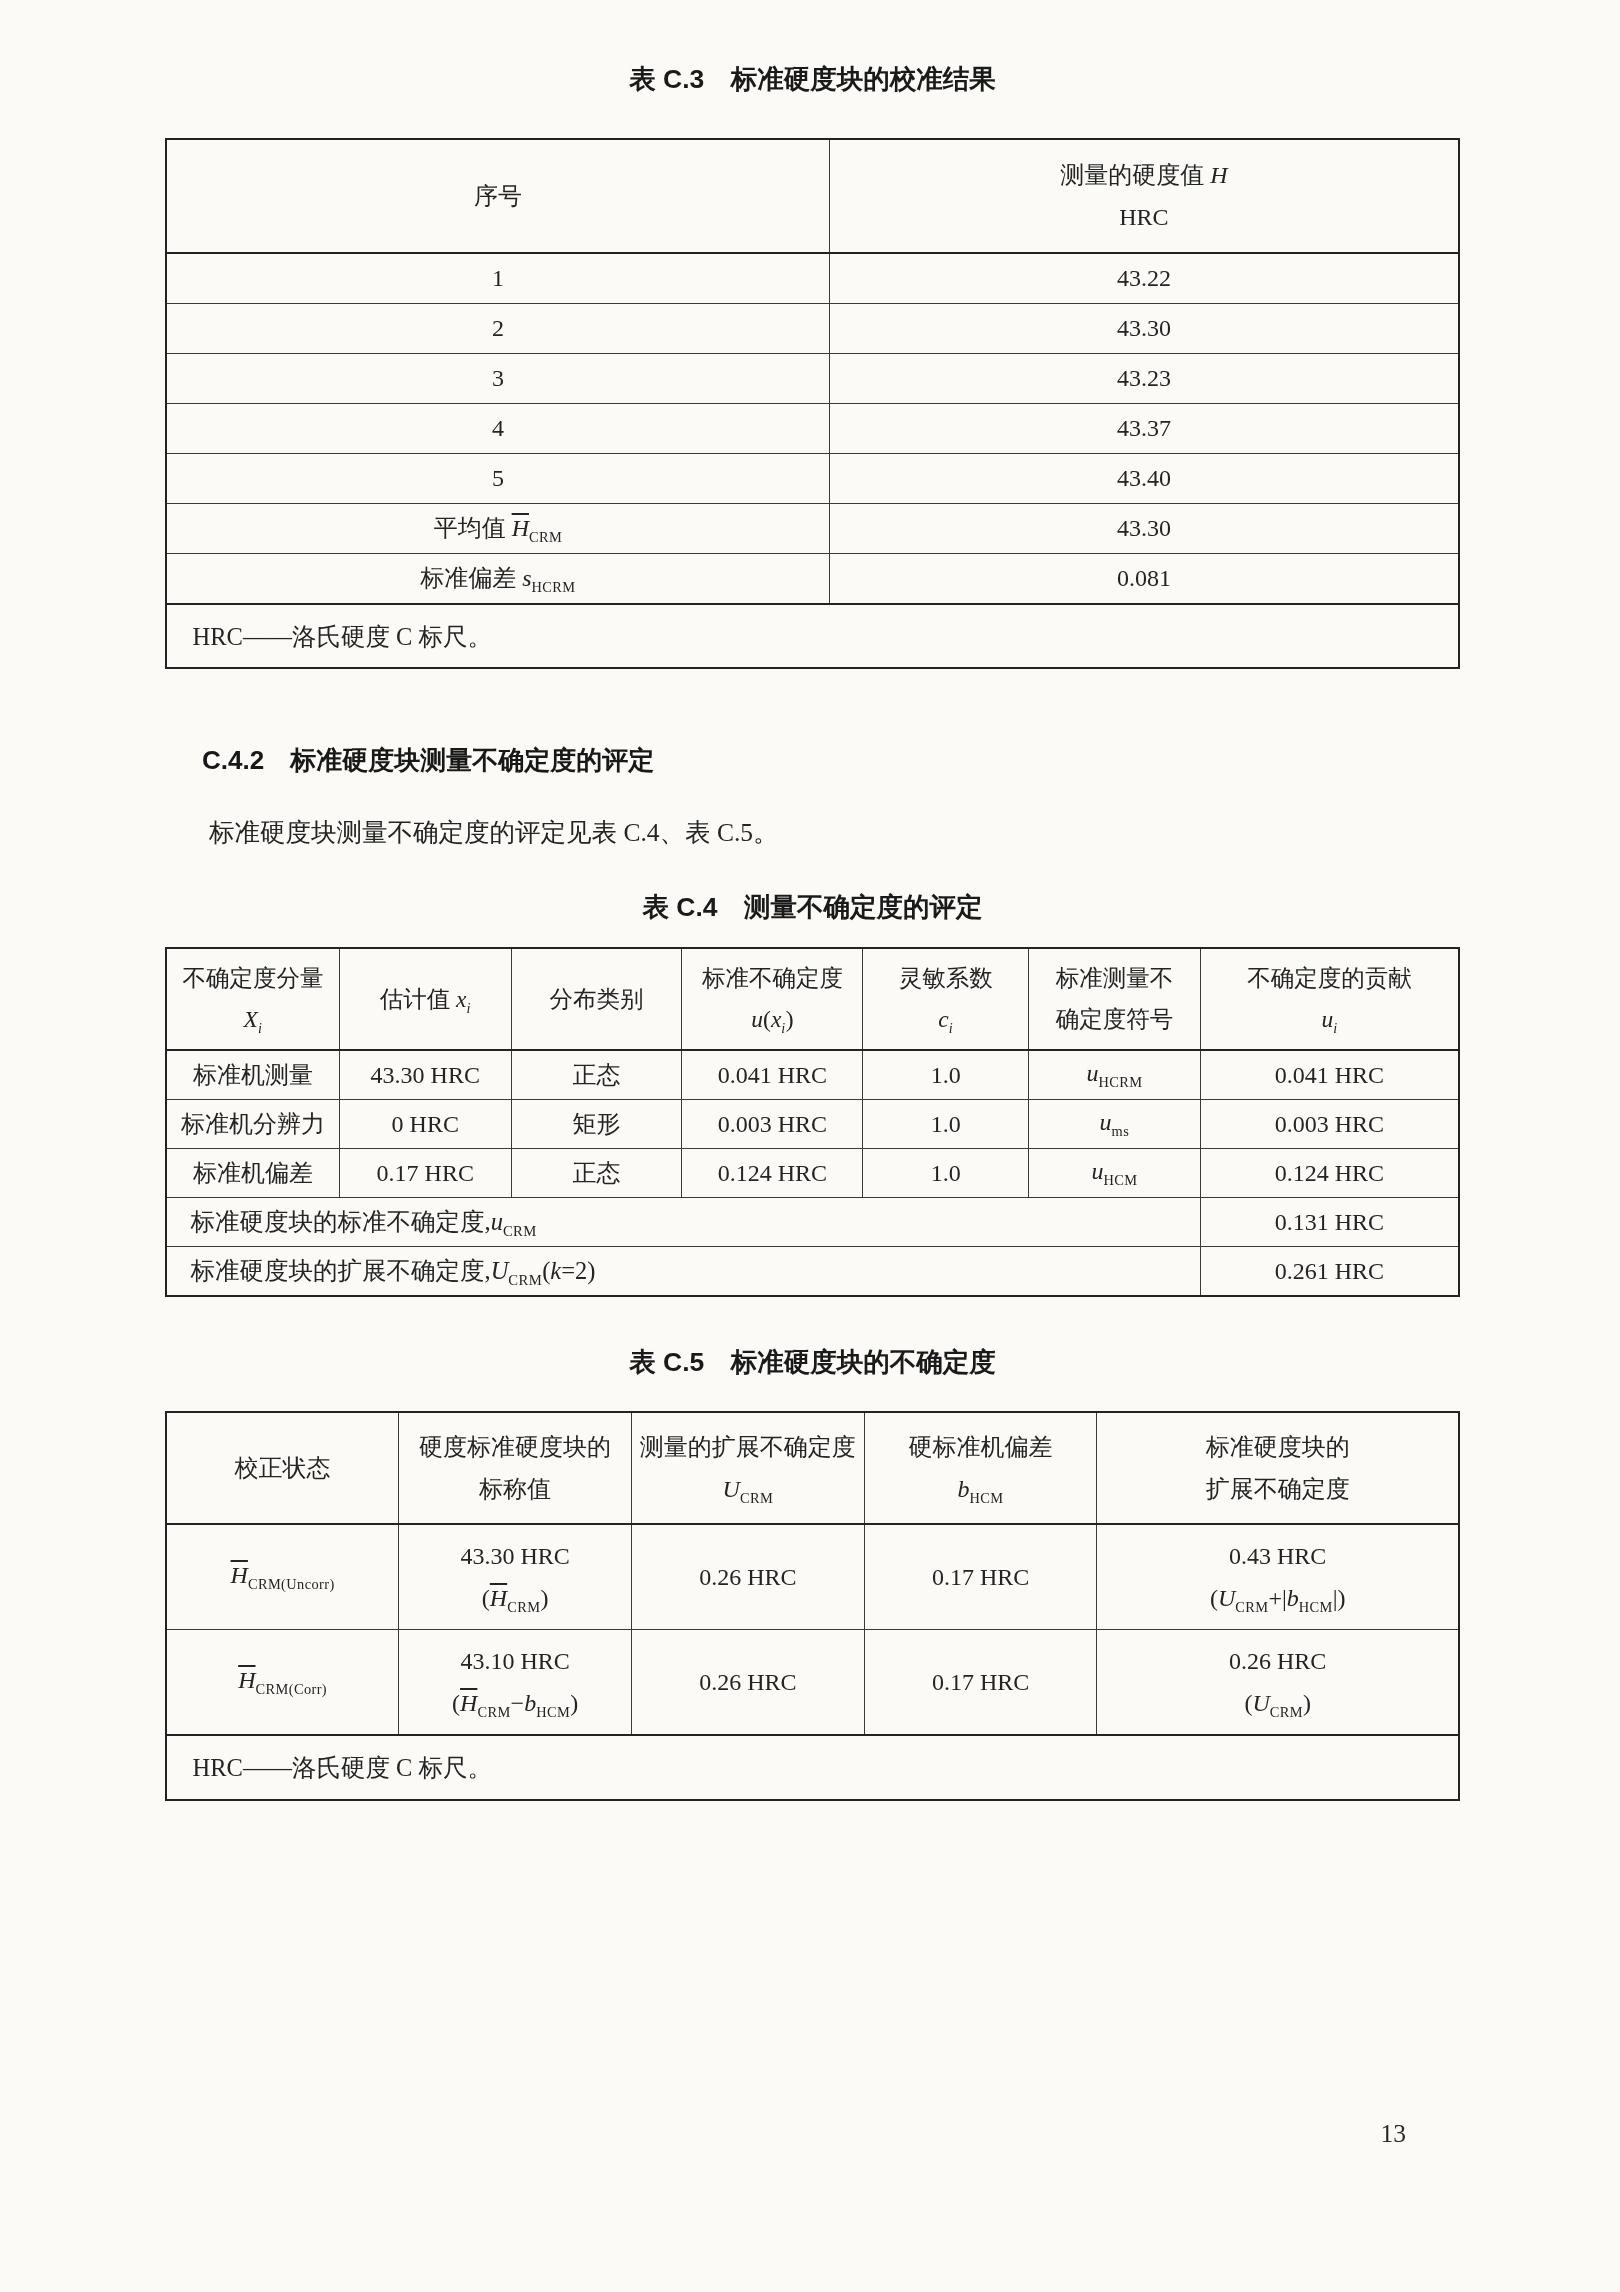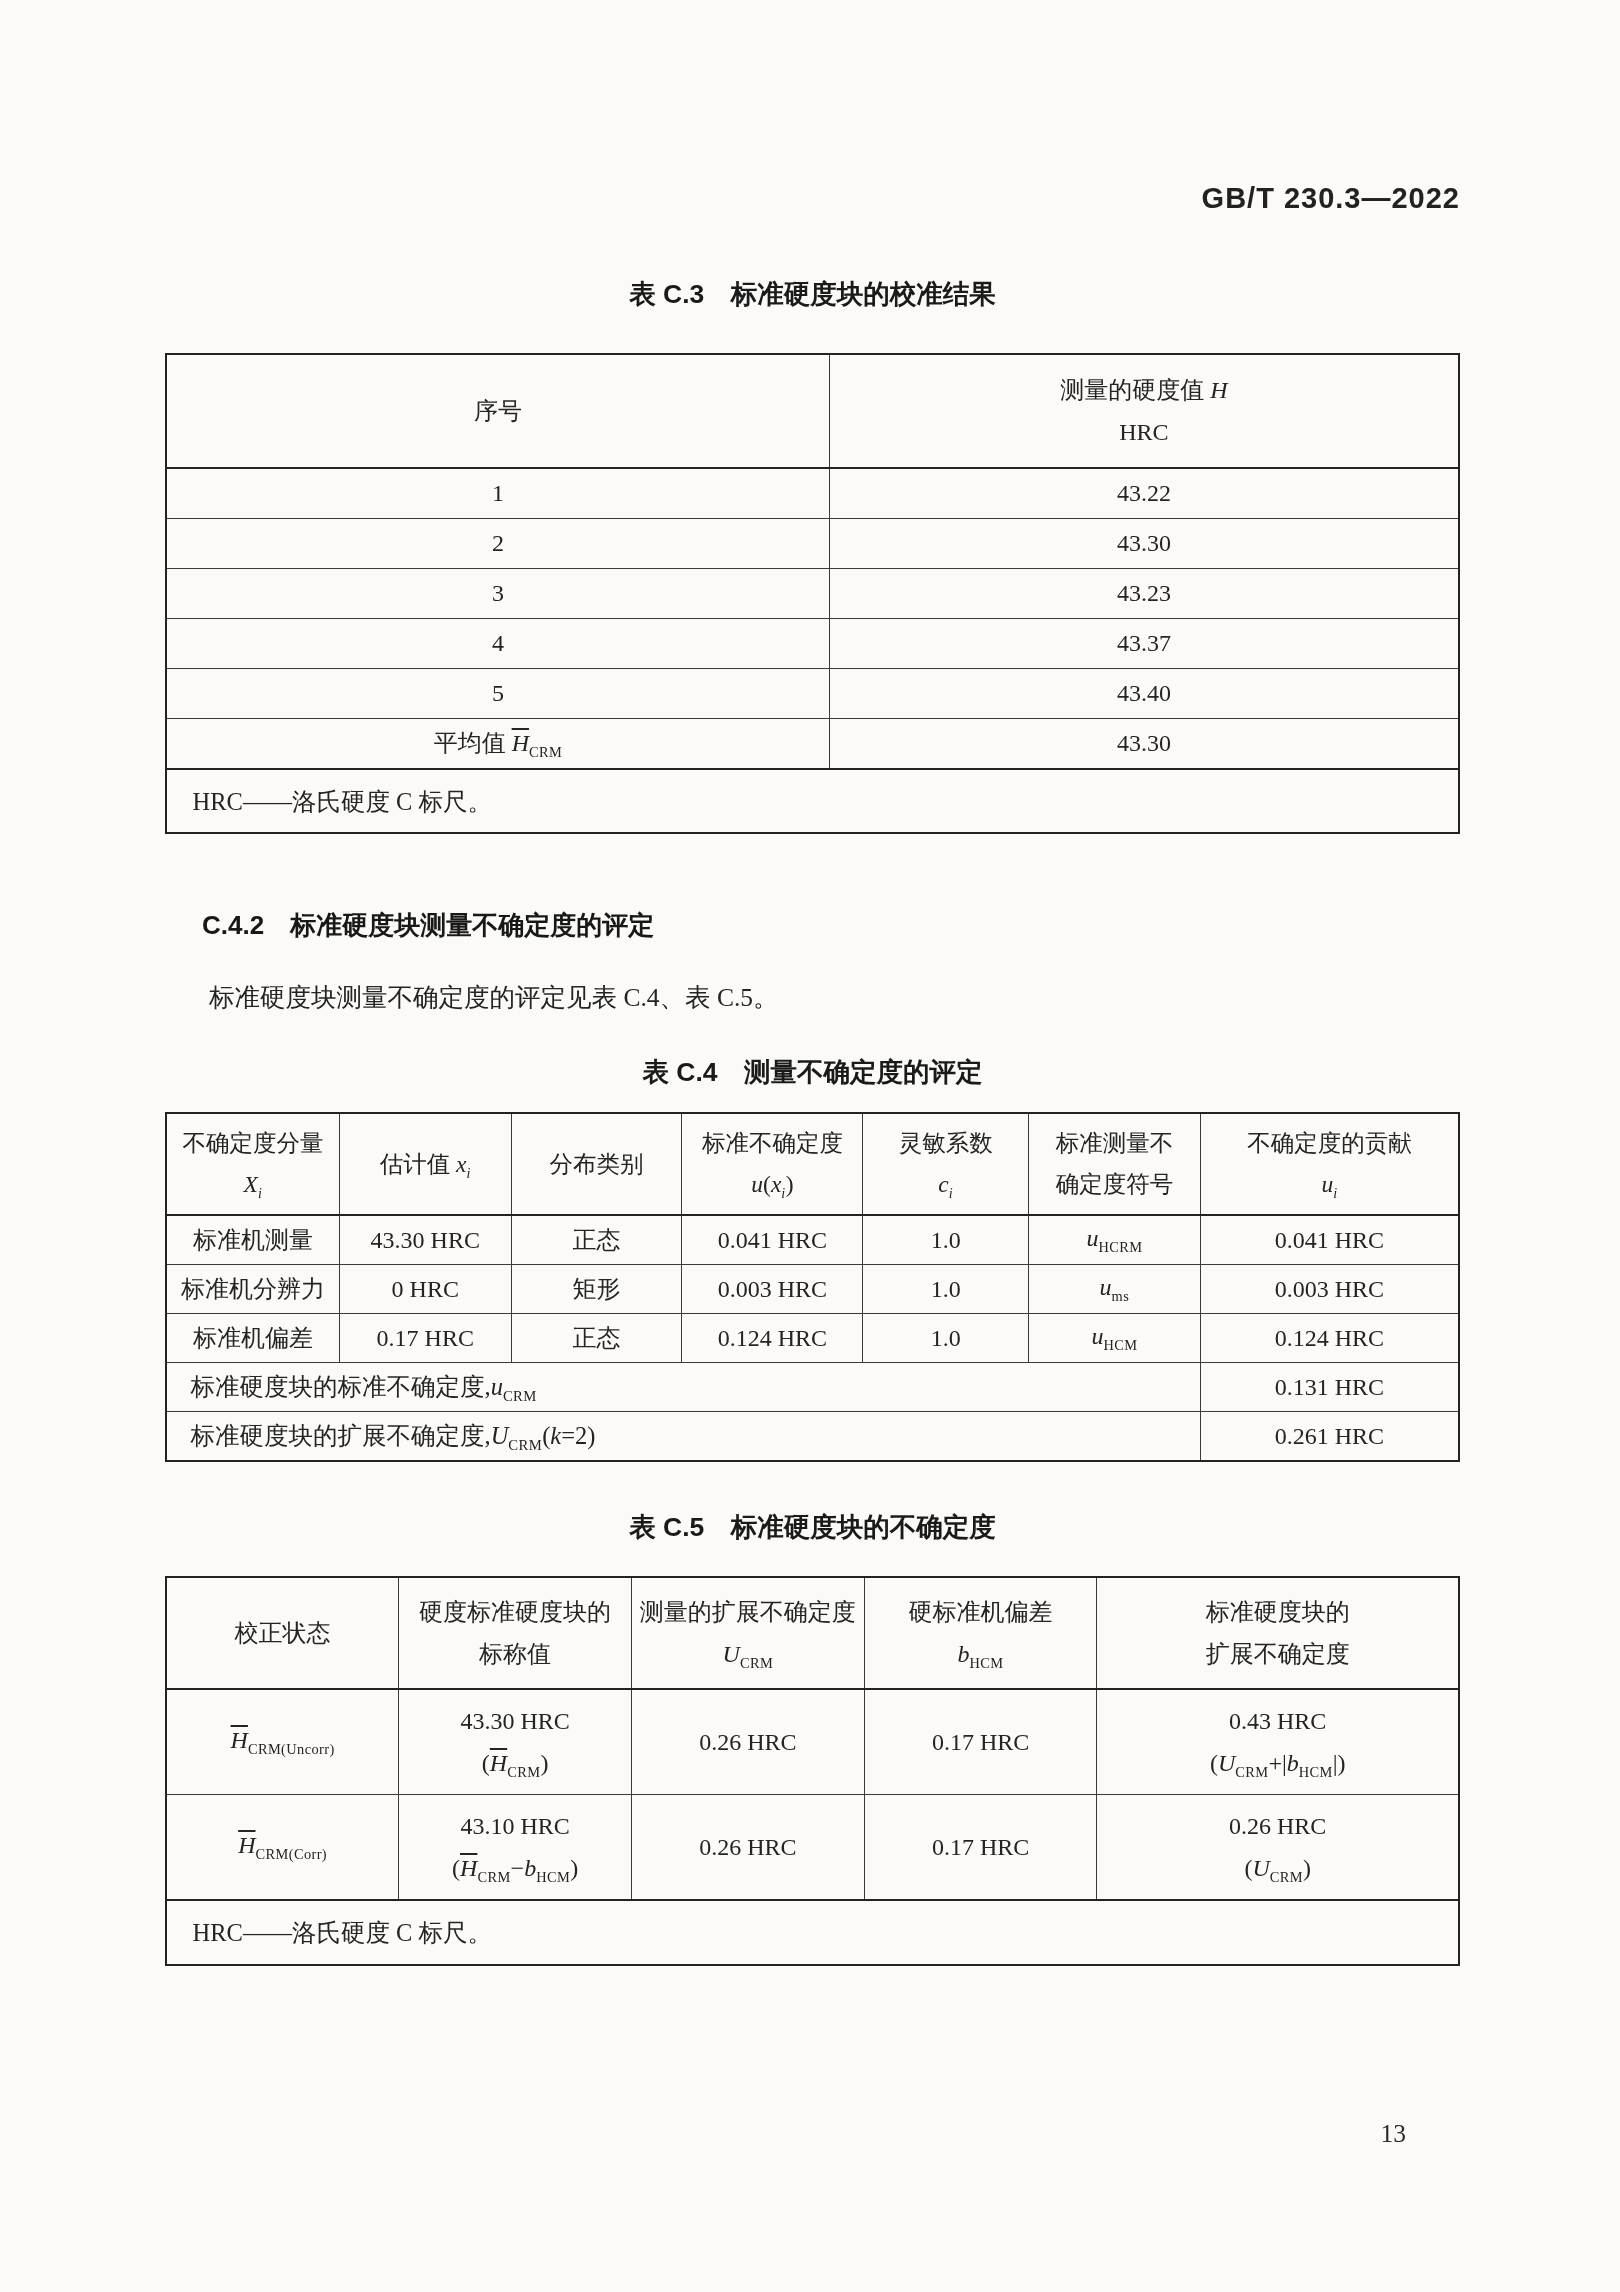--- a/index.html
+++ b/index.html
@@ -98,21 +98,20 @@
   }
   i{font-style:italic;font-family:"Liberation Serif", serif;}
   .ol{text-decoration:overline;}
   sub{font-size:0.6em;letter-spacing:0.4px;}
 </style>
 </head>
 <body>
 
 <div class="page">
 
-  <div class="doc-number">GB/T 230.3—2022</div>
 
   <div class="tbl-title t-c3-title">表 C.3　标准硬度块的校准结果</div>
 
   <table class="tbl c3">
     <colgroup>
         <col style="width:51.3%">
         <col>
       </colgroup>
     <tbody>
       <tr class="head-row">
@@ -138,20 +137,24 @@
         <td>4</td>
         <td>43.37</td>
       </tr>
       <tr>
         <td>5</td>
         <td>43.40</td>
       </tr>
       <tr>
         <td><span>平均值 </span><i class="ol">H</i><sub>CRM</sub></td>
         <td>43.30</td>
+      </tr>
+      <tr>
+        <td><span>标准偏差 </span><i>s</i><sub>HCRM</sub></td>
+        <td>0.081</td>
       </tr>
       <tr class="footnote-row">
         <td colspan="2">HRC——洛氏硬度 C 标尺。</td>
       </tr>
     </tbody>
   </table>
 
   <div class="clause-heading">C.4.2　标准硬度块测量不确定度的评定</div>
 
   <div class="body-para">标准硬度块测量不确定度的评定见表 C.4、表 C.5。</div>

